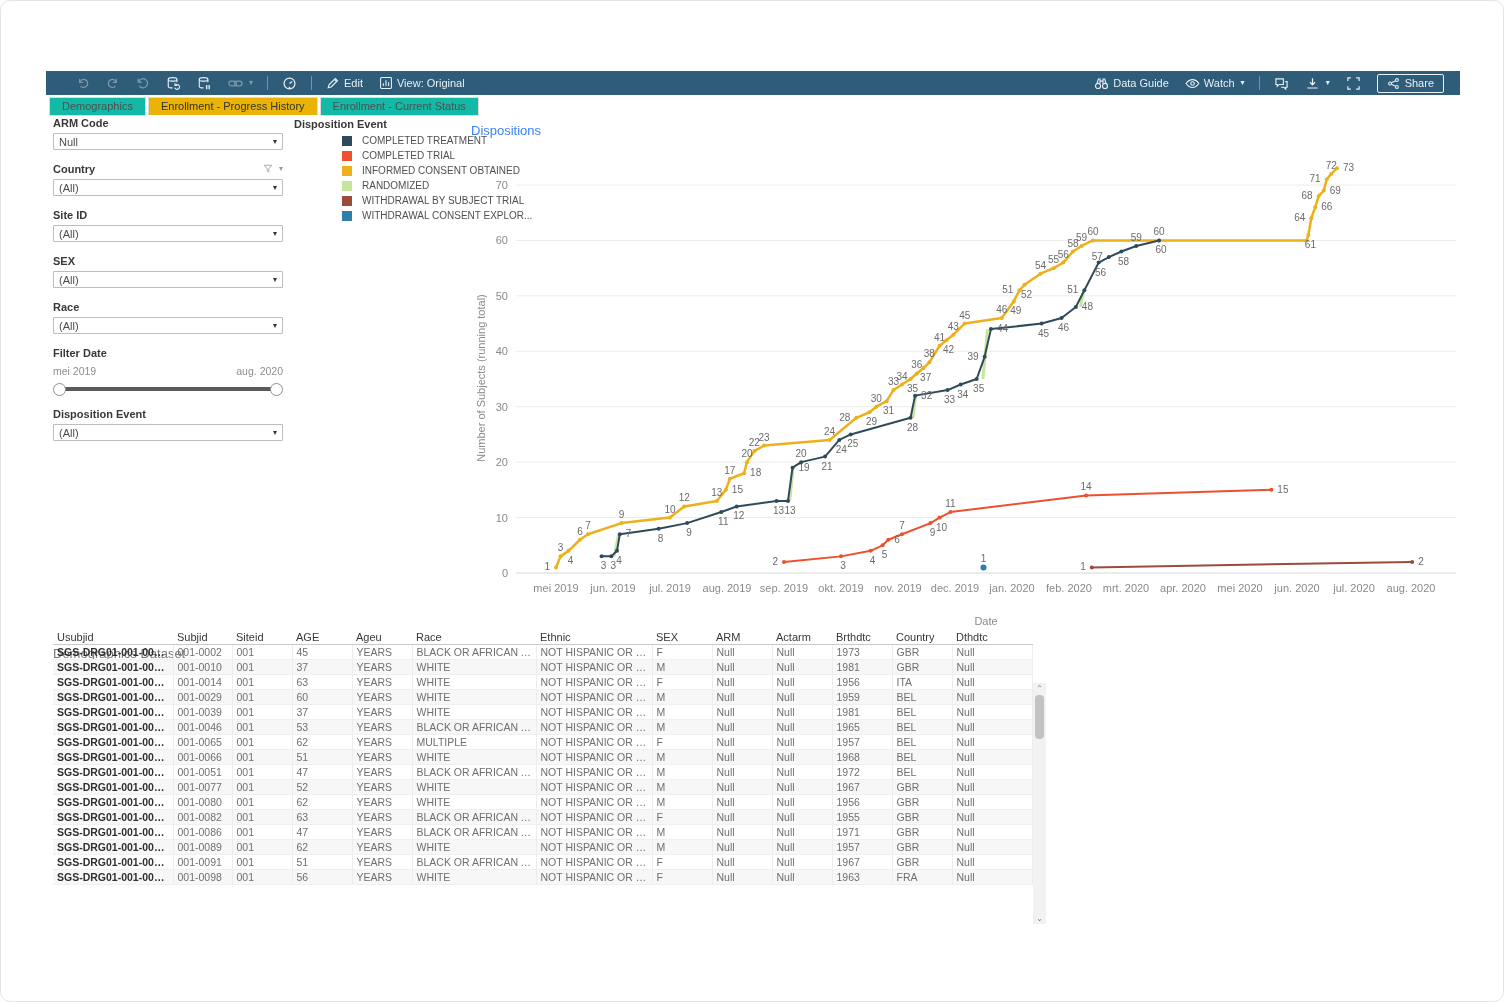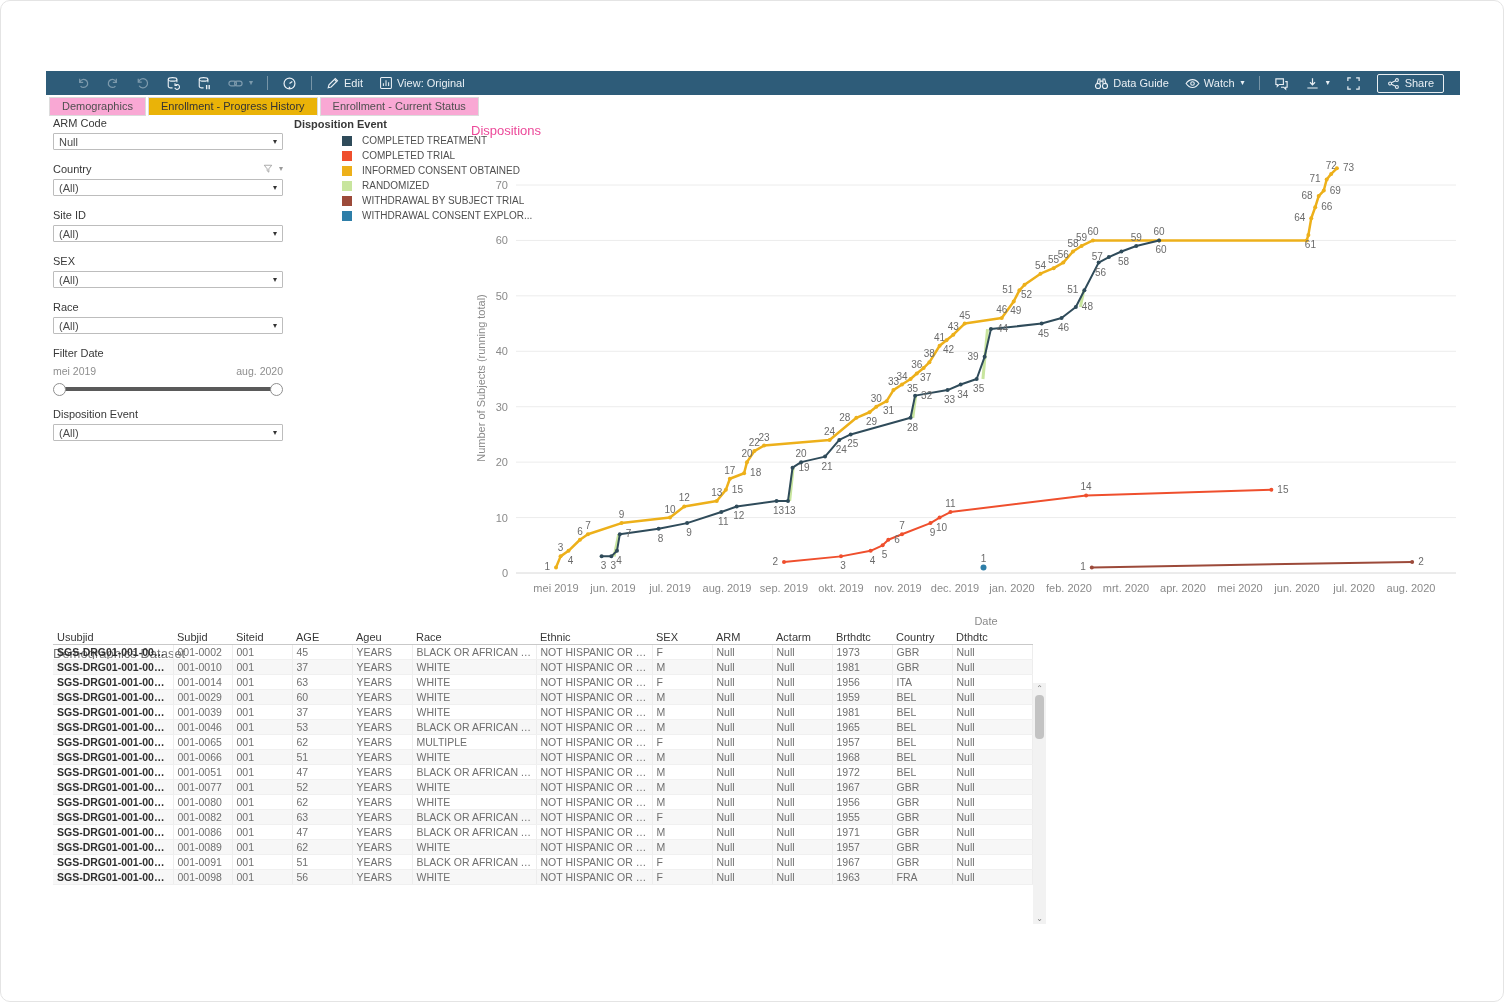--- a/index.html
+++ b/index.html
@@ -14,46 +14,46 @@
   .tb-group.right{padding-right:16px;}
   .tb-btn{display:flex;align-items:center;gap:4px;padding:0 8px;height:100%;cursor:pointer;white-space:nowrap;}
   .tb-btn svg{display:block;}
   .dim{opacity:.42;}
   .tb-sep{width:1px;height:14px;background:rgba(255,255,255,.35);margin:0 6px;}
   .caret{font-size:8px;line-height:1;margin-left:2px;}
   .share-btn{border:1px solid rgba(255,255,255,.9);border-radius:2px;padding:2px 9px;display:flex;gap:5px;align-items:flex-start;margin-left:8px;cursor:pointer;}
 
   
   .tabstrip{position:absolute;left:48px;top:96px;display:flex;font-size:11px;color:#4f4f4f;}
-  .tab{padding:2px 12px 3px;border:1px solid #dcdcdc;background:#f9a8d4;margin-right:2px;cursor:pointer;white-space:nowrap;}
+  .tab{padding:2px 12px 3px;border:1px solid #dcdcdc;background:#14b8a6;margin-right:2px;cursor:pointer;white-space:nowrap;}
   .tab.active{background:#eab308;border-bottom-color:#fff;color:#333;}
 
   
   .filters{position:absolute;left:52px;top:116px;width:230px;}
   .fblock{margin-bottom:13px;}
   .flabel-row{display:flex;align-items:center;justify-content:space-between;}
-  .flabel{font-size:11px;font-weight:400;color:#383838;padding-bottom:4px;}
+  .flabel{font-size:11px;font-weight:700;color:#383838;padding-bottom:4px;}
   .flabel-icons{display:flex;align-items:center;gap:4px;color:#9a9a9a;padding-bottom:4px;}
   .select{height:15px;border:1px solid #bdbdbd;border-radius:1px;background:#fff;display:flex;align-items:center;
           justify-content:space-between;padding:0 5px;font-size:11px;color:#4c4c4c;cursor:pointer;}
   .select .caret{color:#333;}
   .range-labels{display:flex;justify-content:space-between;font-size:10.5px;color:#8e8e8e;margin:2px 0 6px;}
   .slider{position:relative;height:12px;}
   .slider-track{position:absolute;left:4px;right:4px;top:4px;height:4px;background:#5a5a5a;border-radius:2px;}
   .slider-handle{position:absolute;top:0;width:11px;height:11px;border-radius:50%;background:#fff;border:1px solid #8f8f8f;cursor:pointer;}
   .slider-handle.left{left:0;} .slider-handle.right{right:0;}
 
   
   .legend{position:absolute;left:293px;top:117px;width:170px;}
   .legend-title{font-size:11px;font-weight:700;color:#383838;margin-bottom:3px;}
   .legend-item{display:flex;align-items:center;gap:10px;height:15px;font-size:10px;color:#4f4f4f;cursor:pointer;white-space:nowrap;padding-left:48px;}
   .swatch{width:10px;height:10px;flex:none;}
 
   
-  .chart-title{position:absolute;left:470px;top:122px;font-size:13px;color:#ec4899;text-align:right;}
+  .chart-title{position:absolute;left:470px;top:122px;font-size:13px;color:#3b82f6;text-align:right;}
   #chart{position:absolute;left:470px;top:112px;}
 
   
   .table-title{position:absolute;left:52px;top:645px;font-size:13px;color:#787878;}
   .datatable{position:absolute;left:52px;top:629px;width:979px;}
   table{border-collapse:collapse;table-layout:fixed;width:979px;}
   th{font-size:11px;font-weight:400;color:#383838;text-align:left;padding:1px 4px;border-bottom:1px solid #c9c9c9;white-space:nowrap;overflow:hidden;}
   td{font-size:10.5px;color:#6f6f6f;padding:0 4px;height:14px;border-right:1px solid #ededed;border-bottom:1px solid #f0f0f0;
      white-space:nowrap;overflow:hidden;text-overflow:ellipsis;}
   td:first-child{color:#2f2f2f;font-weight:700;}

